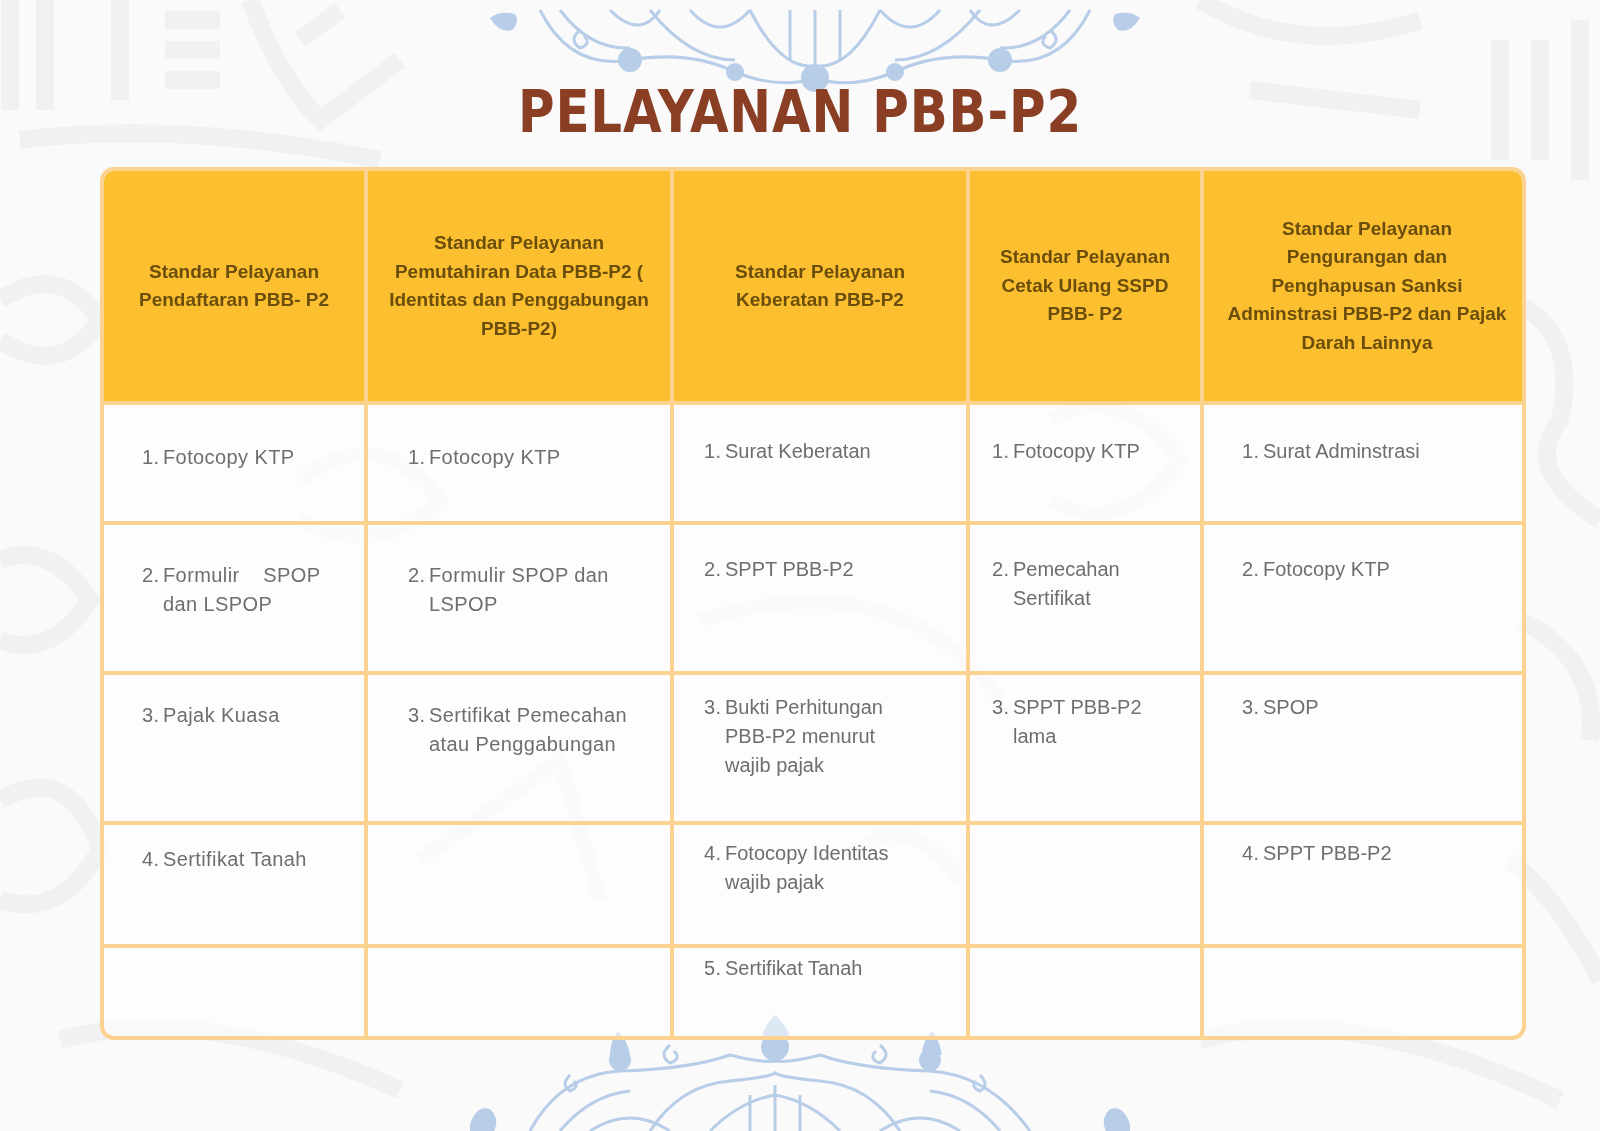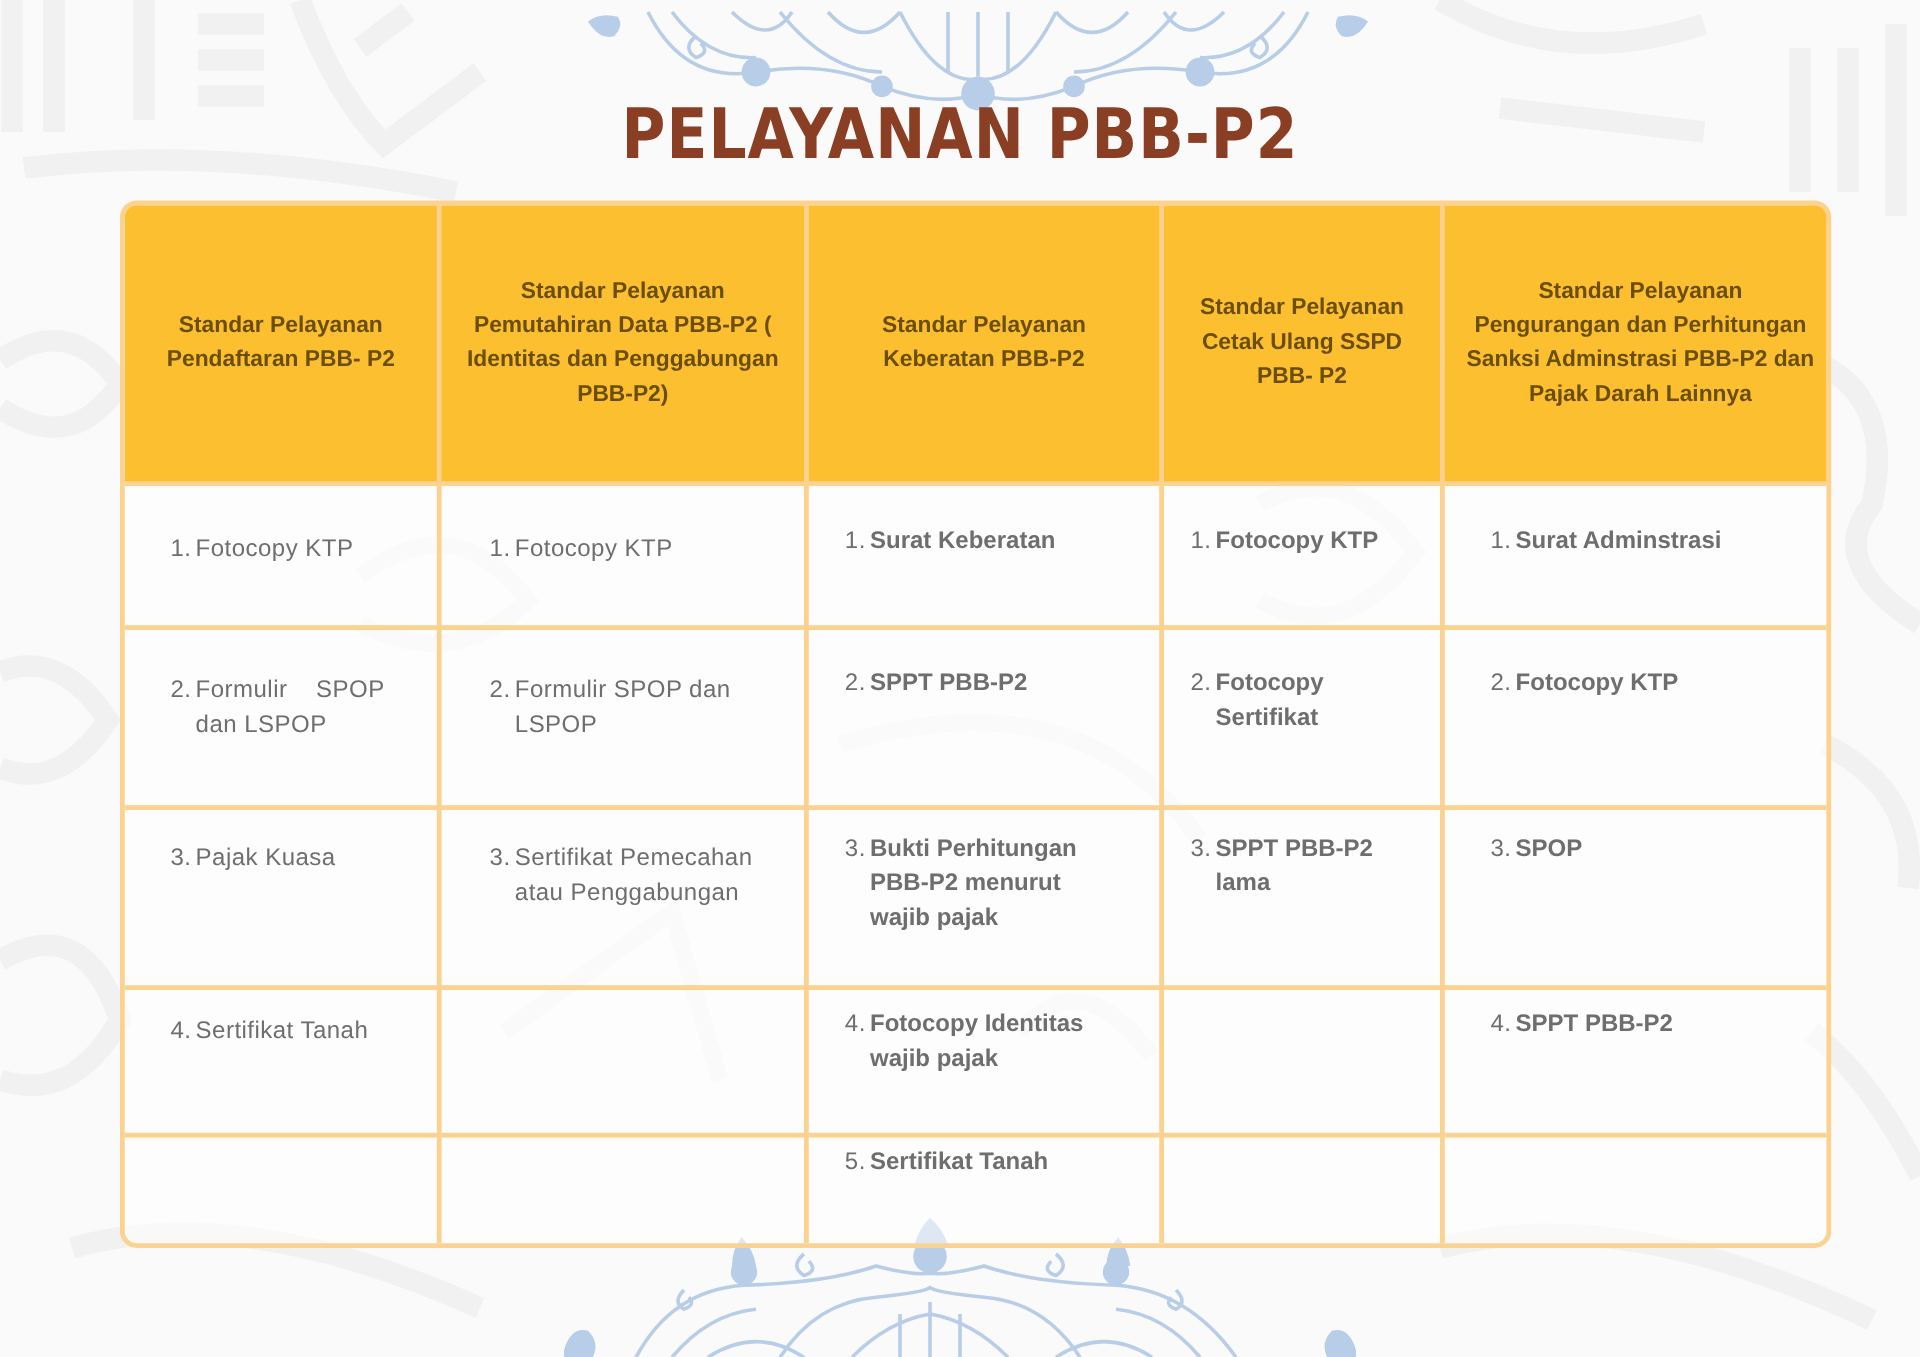--- a/index.html
+++ b/index.html
@@ -74,21 +74,21 @@
   .cell-inner.r2 { padding-top: 36px; }
   .cell-inner.r2.c3, .cell-inner.r2.c4, .cell-inner.r2.c5 { padding-top: 30px; }
   .cell-inner.r3 { padding-top: 26px; }
   .cell-inner.r3.c3, .cell-inner.r3.c4, .cell-inner.r3.c5 { padding-top: 18px; }
   .cell-inner.r4 { padding-top: 20px; }
   .cell-inner.r4.c3, .cell-inner.r4.c5 { padding-top: 14px; }
   .cell-inner.r5 { padding-top: 6px; }
   .item { display: flex; }
   .item .num { flex: 0 0 auto; width: 21px; }
   .item .txt { flex: 1 1 auto; }
-  .req-table td.narrow .txt { letter-spacing: 0; font-weight: bold; }
+  .req-table td.narrow .txt { letter-spacing: 0; }
 </style>
 </head>
 <body>
 
 <svg class="bg-pattern" width="1600" height="1131" viewBox="0 0 1600 1131">
   <g fill="none" stroke="#f1f1f1" stroke-width="18">
     <path d="M10 0 V110 M45 0 V110 M120 0 V100 M165 20 H220 M165 50 H220 M165 80 H220"></path>
     <path d="M250 0 Q280 80 320 120 L400 60 M300 40 L340 10"></path>
     <path d="M20 140 Q180 120 380 160"></path>
     <path d="M0 300 Q60 260 100 320 Q60 380 0 340"></path>
@@ -143,21 +143,21 @@
       <col style="width:296px">
       <col style="width:234px">
       <col style="width:328px">
     </colgroup>
     <thead>
       <tr>
         <th>Standar Pelayanan Pendaftaran PBB- P2</th>
         <th>Standar Pelayanan Pemutahiran Data PBB-P2 ( Identitas dan Penggabungan PBB-P2)</th>
         <th>Standar Pelayanan Keberatan PBB-P2</th>
         <th>Standar Pelayanan Cetak Ulang SSPD PBB- P2</th>
-        <th>Standar Pelayanan Pengurangan dan Perhitungan Sanksi Adminstrasi PBB-P2 dan Pajak Darah Lainnya</th>
+        <th>Standar Pelayanan Pengurangan dan Penghapusan Sanksi Adminstrasi PBB-P2 dan Pajak Darah Lainnya</th>
       </tr>
     </thead>
     <tbody>
       <tr style="height:117px">
         <td>
             <div class="cell-inner r1">
               <div class="item">
                 <span class="num">1.</span>
                 <span class="txt">Fotocopy KTP</span>
               </div>
@@ -218,21 +218,21 @@
               <div class="item">
                 <span class="num">2.</span>
                 <span class="txt">SPPT PBB-P2</span>
               </div>
             </div>
           </td>
         <td class="narrow">
             <div class="cell-inner r2 c4">
               <div class="item">
                 <span class="num">2.</span>
-                <span class="txt" style="max-width:110px">Fotocopy Sertifikat</span>
+                <span class="txt" style="max-width:110px">Pemecahan Sertifikat</span>
               </div>
             </div>
           </td>
         <td class="narrow">
             <div class="cell-inner r2 c5">
               <div class="item">
                 <span class="num">2.</span>
                 <span class="txt">Fotocopy KTP</span>
               </div>
             </div>

